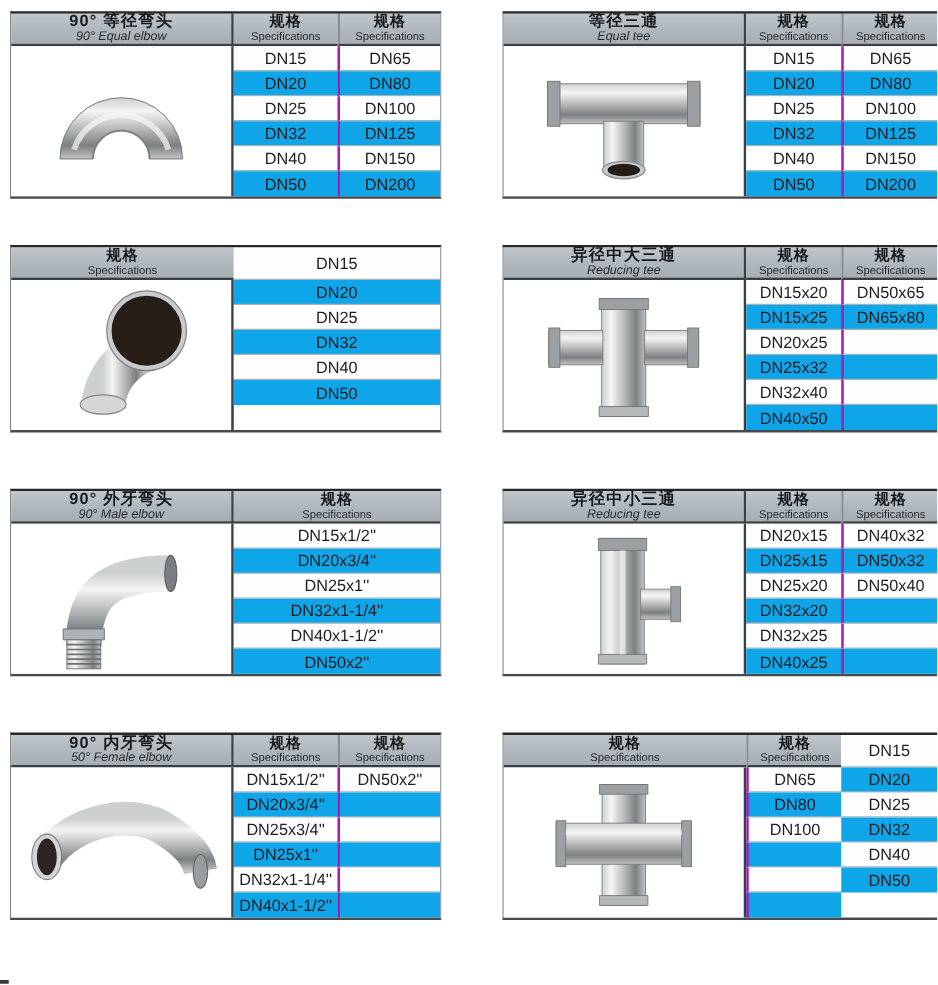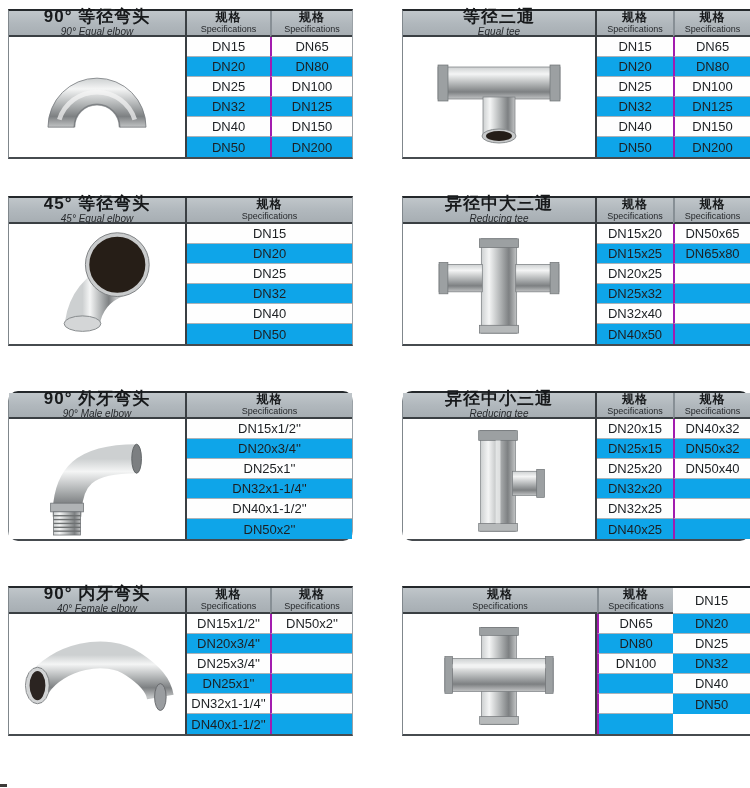--- a/index.html
+++ b/index.html
@@ -9,28 +9,28 @@
   .block{position:absolute;display:grid;grid-template-rows:26px repeat(6,20px);
          height:150px;box-sizing:border-box;background:#fff;
          border-left:1px solid #80878c;border-right:1px solid #9aa1a6;
          border-top:2px solid #24282b;border-bottom:2px solid #464b4f;}
   .block.lcol{left:8px;}
   .block.rcol{left:402px;border-right:none;text-align:right;}
   .block.two.lcol{grid-template-columns:178px 83px 82px;width:345px;}
   .block.one.lcol{grid-template-columns:178px 165px;width:345px;}
   .block.two.rcol{grid-template-columns:194px 76px 77px;width:348px;}
 
-  .r1{top:9px;} .r2{top:196px;} .r3{top:391px;border-radius:10px;} .r4{top:586px;}
+  .r1{top:9px;} .r2{top:196px;} .r3{top:391px;} .r4{top:586px;}
 
   .hd{background:linear-gradient(180deg,#c0c6ca 0%,#b1b8bd 50%,#a7aeb3 100%);
       border-bottom:2px solid #3a3f43;display:flex;flex-direction:column;
       align-items:center;justify-content:center;line-height:1.05;}
   .hd.titlec{border-right:2px solid #3a3f43;}
   .hd.h2{border-left:2px solid #878f95;}
-  .t-cn{font-size:17px;font-weight:bold;color:#17191b;letter-spacing:1px;}
+  .t-cn{font-size:13px;font-weight:bold;color:#17191b;letter-spacing:1px;}
   .t-en{font-size:10px;color:#26292c;margin-top:1px;font-style:italic;}
   .s-cn{font-size:12px;font-weight:bold;color:#17191b;letter-spacing:1px;}
   .s-en{font-size:9px;color:#26292c;margin-top:1px;}
 
   .imgc{grid-column:1;grid-row:2/8;border-right:2px solid #3a3f43;background:#fff;
         display:flex;align-items:center;justify-content:center;overflow:hidden;}
 
   .cell{display:flex;align-items:center;justify-content:center;
         font-size:13px;color:#1c1f22;background:#fefefe;
         border-bottom:1px solid #aab2b8;box-sizing:border-box;}
@@ -129,24 +129,20 @@
     <div class="cell c2">DN100</div>
     <div class="cell c1 odd">DN32</div>
     <div class="cell c2 odd">DN125</div>
     <div class="cell c1">DN40</div>
     <div class="cell c2">DN150</div>
     <div class="cell c1 odd last">DN50</div>
     <div class="cell c2 odd last">DN200</div>
   </div>
 
   <div class="block one lcol r2">
-    <div class="hd titlec">
-      <div class="t-cn">45°  等径弯头</div>
-      <div class="t-en">45°  Equal elbow</div>
-    </div>
     <div class="hd">
       <div class="s-cn">规格</div>
       <div class="s-en">Specifications</div>
     </div>
     <div class="imgc">
       <svg width="118" height="116" viewBox="0 0 120 120">
         <path d="M80,56 C60,64 48,80 45,100" fill="none" stroke="url(#mgv)" stroke-width="36"></path>
         <ellipse cx="45" cy="101" rx="19" ry="8" fill="#d4d6d7" stroke="#85898b" stroke-width="1"></ellipse>
         <circle cx="81" cy="40" r="31" fill="#261e17" stroke="#c9cbcc" stroke-width="4"></circle>
         <circle cx="81" cy="40" r="33" fill="none" stroke="#7d8183" stroke-width="1"></circle>
@@ -263,21 +259,21 @@
     <div class="cell c2 odd"></div>
     <div class="cell c1">DN32x25</div>
     <div class="cell c2"></div>
     <div class="cell c1 odd last">DN40x25</div>
     <div class="cell c2 odd last"></div>
   </div>
 
   <div class="block two lcol r4">
     <div class="hd titlec">
       <div class="t-cn">90°  内牙弯头</div>
-      <div class="t-en">40°  Female elbow</div>
+      <div class="t-en">50°  Female elbow</div>
     </div>
     <div class="hd">
       <div class="s-cn">规格</div>
       <div class="s-en">Specifications</div>
     </div>
     <div class="hd h2">
       <div class="s-cn">规格</div>
       <div class="s-en">Specifications</div>
     </div>
     <div class="imgc">

